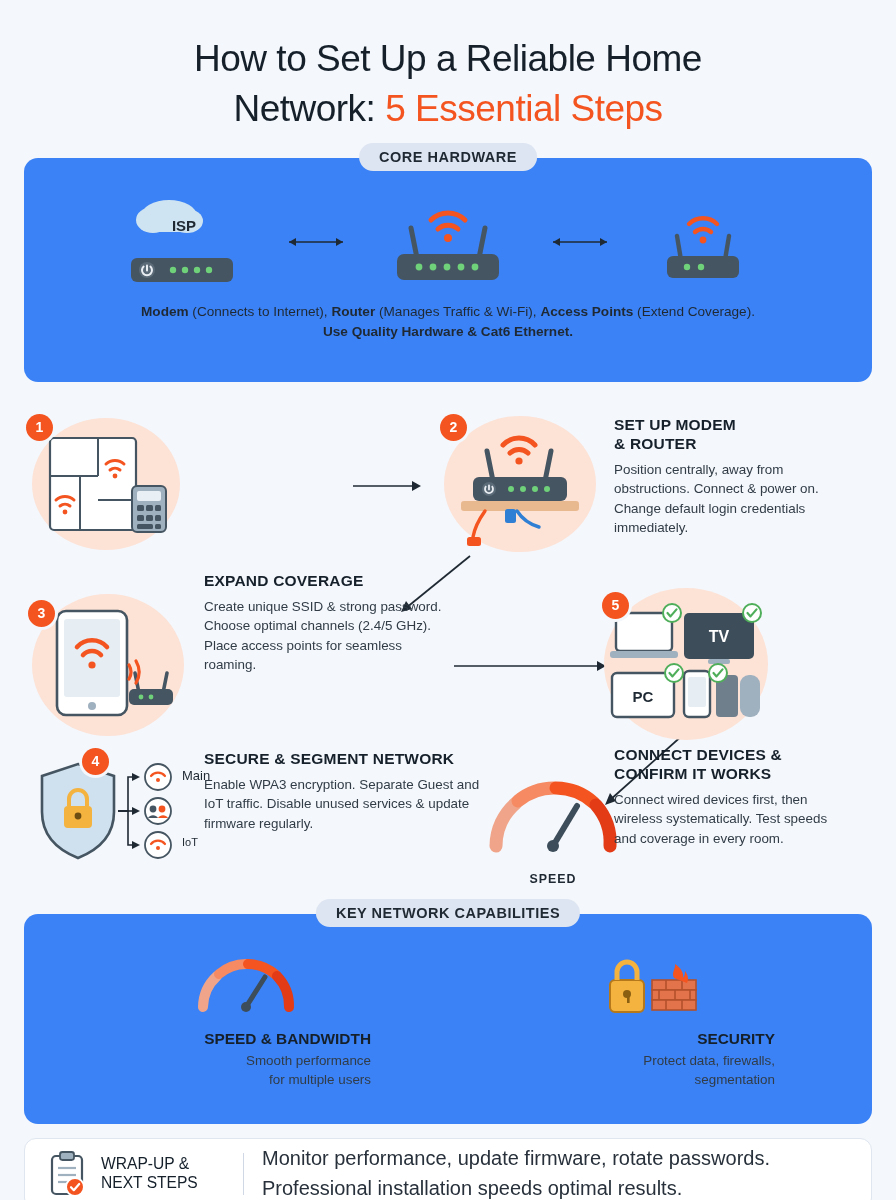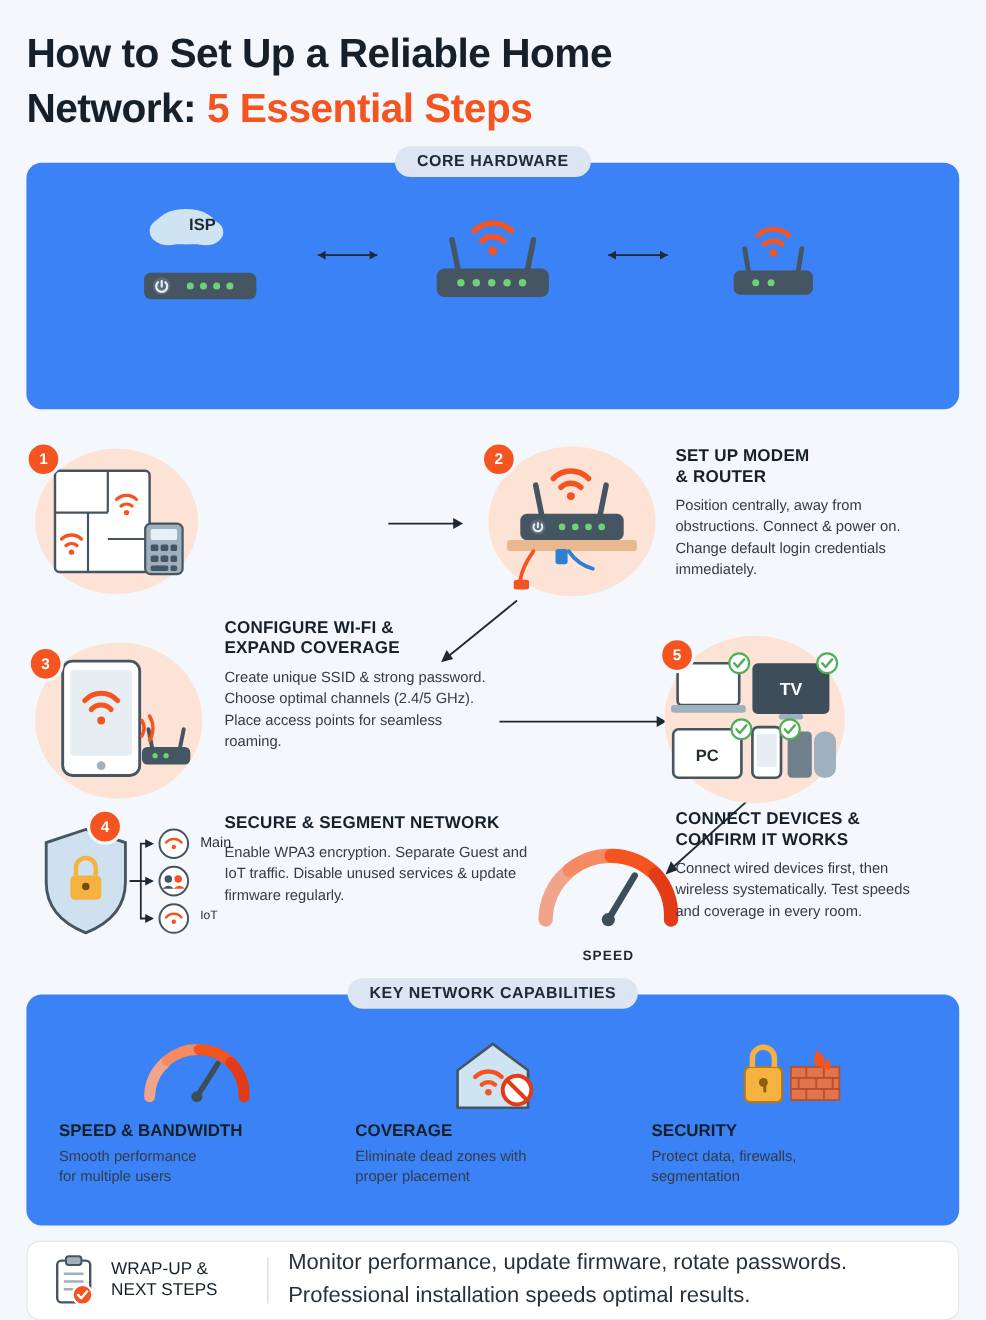--- a/index.html
+++ b/index.html
@@ -19,24 +19,24 @@
     width: 896px;
     height: 1200px;
     background: #f4f7fb;
     position: relative;
     box-sizing: border-box;
     padding: 0 24px;
   }
 
   
   .title {
-    text-align: left;
-    padding-top: 24px;
+    text-align: center;
+    padding-top: 34px;
     font-size: 37px;
-    font-weight: bold;
+    font-weight: normal;
     line-height: 1.35;
     letter-spacing: -0.5px;
     color: #15202b;
   }
   .title .accent { color: #f4541f; }
 
   
   .panel {
     background: #3b82f6;
     border-radius: 14px;
@@ -142,21 +142,21 @@
     padding-top: 28px;
   }
   .cap-row {
     display: flex;
     justify-content: space-around;
     align-items: flex-start;
     padding: 6px 20px 0;
   }
   .cap {
     width: 250px;
-    text-align: left;
+    text-align: right;
   }
   .cap-icon { height: 76px; display: flex; align-items: center; justify-content: center; }
   .cap-title {
     font-size: 15.4px;
     font-weight: bold;
     margin-top: 6px;
     color: #15202b;
   }
   .cap-desc {
     font-size: 13.4px;
@@ -230,21 +230,21 @@
 
           <rect x="22" y="74" width="102" height="24" rx="6" fill="#455561"></rect>
           <circle cx="38" cy="86" r="8" fill="#5c6b78"></circle>
           <path d="M38 81.5 v5" stroke="#e9eef3" stroke-width="2" stroke-linecap="round"></path>
           <path d="M34.6 82.6 a5 5 0 1 0 6.8 0" stroke="#e9eef3" stroke-width="2" fill="none" stroke-linecap="round"></path>
           <circle cx="64" cy="86" r="3.2" fill="#6fd17a"></circle>
           <circle cx="76" cy="86" r="3.2" fill="#6fd17a"></circle>
           <circle cx="88" cy="86" r="3.2" fill="#6fd17a"></circle>
           <circle cx="100" cy="86" r="3.2" fill="#6fd17a"></circle>
         </svg>
-        <div class="abs" style="left:0;top:22px;width:150px;text-align:center;">
+        <div class="abs" style="left:0;top:33px;width:150px;text-align:center;">
           <span style="font-size:15px;font-weight:bold;color:#1f2933;">ISP</span>
         </div>
       </div>
 
       <div class="arrow-lr">
         <svg width="74" height="16" viewBox="0 0 74 16">
           <line x1="10" y1="8" x2="64" y2="8" stroke="#1f2933" stroke-width="1.6"></line>
           <path d="M10 8 L17 4 L17 12 Z" fill="#1f2933"></path>
           <path d="M64 8 L57 4 L57 12 Z" fill="#1f2933"></path>
         </svg>
@@ -288,20 +288,26 @@
           </g>
           <line x1="44" y1="76" x2="40" y2="52" stroke="#455561" stroke-width="4.4" stroke-linecap="round"></line>
           <line x1="88" y1="76" x2="92" y2="52" stroke="#455561" stroke-width="4.4" stroke-linecap="round"></line>
           <rect x="30" y="72" width="72" height="22" rx="6" fill="#455561"></rect>
           <circle cx="50" cy="83" r="3.2" fill="#6fd17a"></circle>
           <circle cx="64" cy="83" r="3.2" fill="#6fd17a"></circle>
         </svg>
       </div>
     </div>
 
+    <div class="core-caption">
+      <div>
+        <b>Modem</b><span> (Connects to Internet), </span><b>Router</b><span> (Manages Traffic &amp; Wi-Fi), </span><b>Access Points</b><span> (Extend Coverage).</span>
+      </div>
+      <div style="font-weight:bold;">Use Quality Hardware &amp; Cat6 Ethernet.</div>
+    </div>
   </div>
 
   <div class="steps">
 
     <svg class="abs" style="left:0;top:0;" width="848" height="490" viewBox="0 0 848 490">
 
       <line x1="329" y1="78" x2="391" y2="78" stroke="#1f2933" stroke-width="1.7"></line>
       <path d="M397 78 L388 73 L388 83 Z" fill="#1f2933"></path>
 
       <line x1="446" y1="148" x2="382" y2="200" stroke="#1f2933" stroke-width="1.7"></line>
@@ -410,21 +416,20 @@
           <g stroke="#f4541f" fill="none" stroke-linecap="round">
             <path d="M96 68 a14 14 0 0 1 0 14" stroke-width="3.2"></path>
             <path d="M103 64 a22 22 0 0 1 0 22" stroke-width="3.2"></path>
           </g>
         </svg>
       </div>
     </div>
 
     <div class="step step-text" style="left:180px; top:164px; width:250px;">
       <div class="step-head">
-        <div>CONFIGURE WI-FI &amp;</div>
         <div>EXPAND COVERAGE</div>
       </div>
       <div class="step-body">Create unique SSID &amp; strong password. Choose optimal channels (2.4/5 GHz). Place access points for seamless roaming.</div>
     </div>
 
     <div class="step" style="left:580px; top:180px;">
       <div class="circle-art" style="width:164px;height:152px;">
         <div class="badge" style="left:-2px; top:4px;">5</div>
         <svg width="164" height="150" viewBox="0 0 164 150">
 
@@ -537,39 +542,20 @@
             <circle cx="53" cy="56" r="5" fill="#3d4d5a"></circle>
           </svg>
         </div>
         <div class="cap-title">SPEED &amp; BANDWIDTH</div>
         <div class="cap-desc">
           <div>Smooth performance</div>
           <div>for multiple users</div>
         </div>
       </div>
 
-      <div class="cap">
-        <div class="cap-icon">
-          <svg width="104" height="74" viewBox="0 0 104 74">
-            <path d="M20 34 L52 10 L84 34 V68 H20 Z" fill="#cfe4f2" stroke="#455561" stroke-width="2.4" stroke-linejoin="round"></path>
-            <g stroke="#f4541f" fill="none" stroke-linecap="round">
-              <path d="M36 40 a17 17 0 0 1 24 0" stroke-width="4"></path>
-              <path d="M42 47 a9 9 0 0 1 12 0" stroke-width="4"></path>
-              <circle cx="48" cy="54" r="3" fill="#f4541f" stroke="none"></circle>
-            </g>
-            <circle cx="74" cy="52" r="13" fill="#ffffff" stroke="#e23b16" stroke-width="3.6"></circle>
-            <line x1="65" y1="43" x2="83" y2="61" stroke="#e23b16" stroke-width="3.6"></line>
-          </svg>
-        </div>
-        <div class="cap-title">COVERAGE</div>
-        <div class="cap-desc">
-          <div>Eliminate dead zones with</div>
-          <div>proper placement</div>
-        </div>
-      </div>
 
       <div class="cap">
         <div class="cap-icon">
           <svg width="108" height="72" viewBox="0 0 108 72">
             <rect x="14" y="30" width="34" height="32" rx="5" fill="#f4b23f" stroke="#b5781a" stroke-width="2"></rect>
             <path d="M21 30 v-8 a10 10 0 0 1 20 0 v8" stroke="#f4b23f" stroke-width="5" fill="none"></path>
             <circle cx="31" cy="44" r="4" fill="#8a5f12"></circle>
             <rect x="31" y="44" width="2.6" height="9" fill="#8a5f12"></rect>
 
             <g fill="#e2734b" stroke="#b3512c" stroke-width="1.6">

